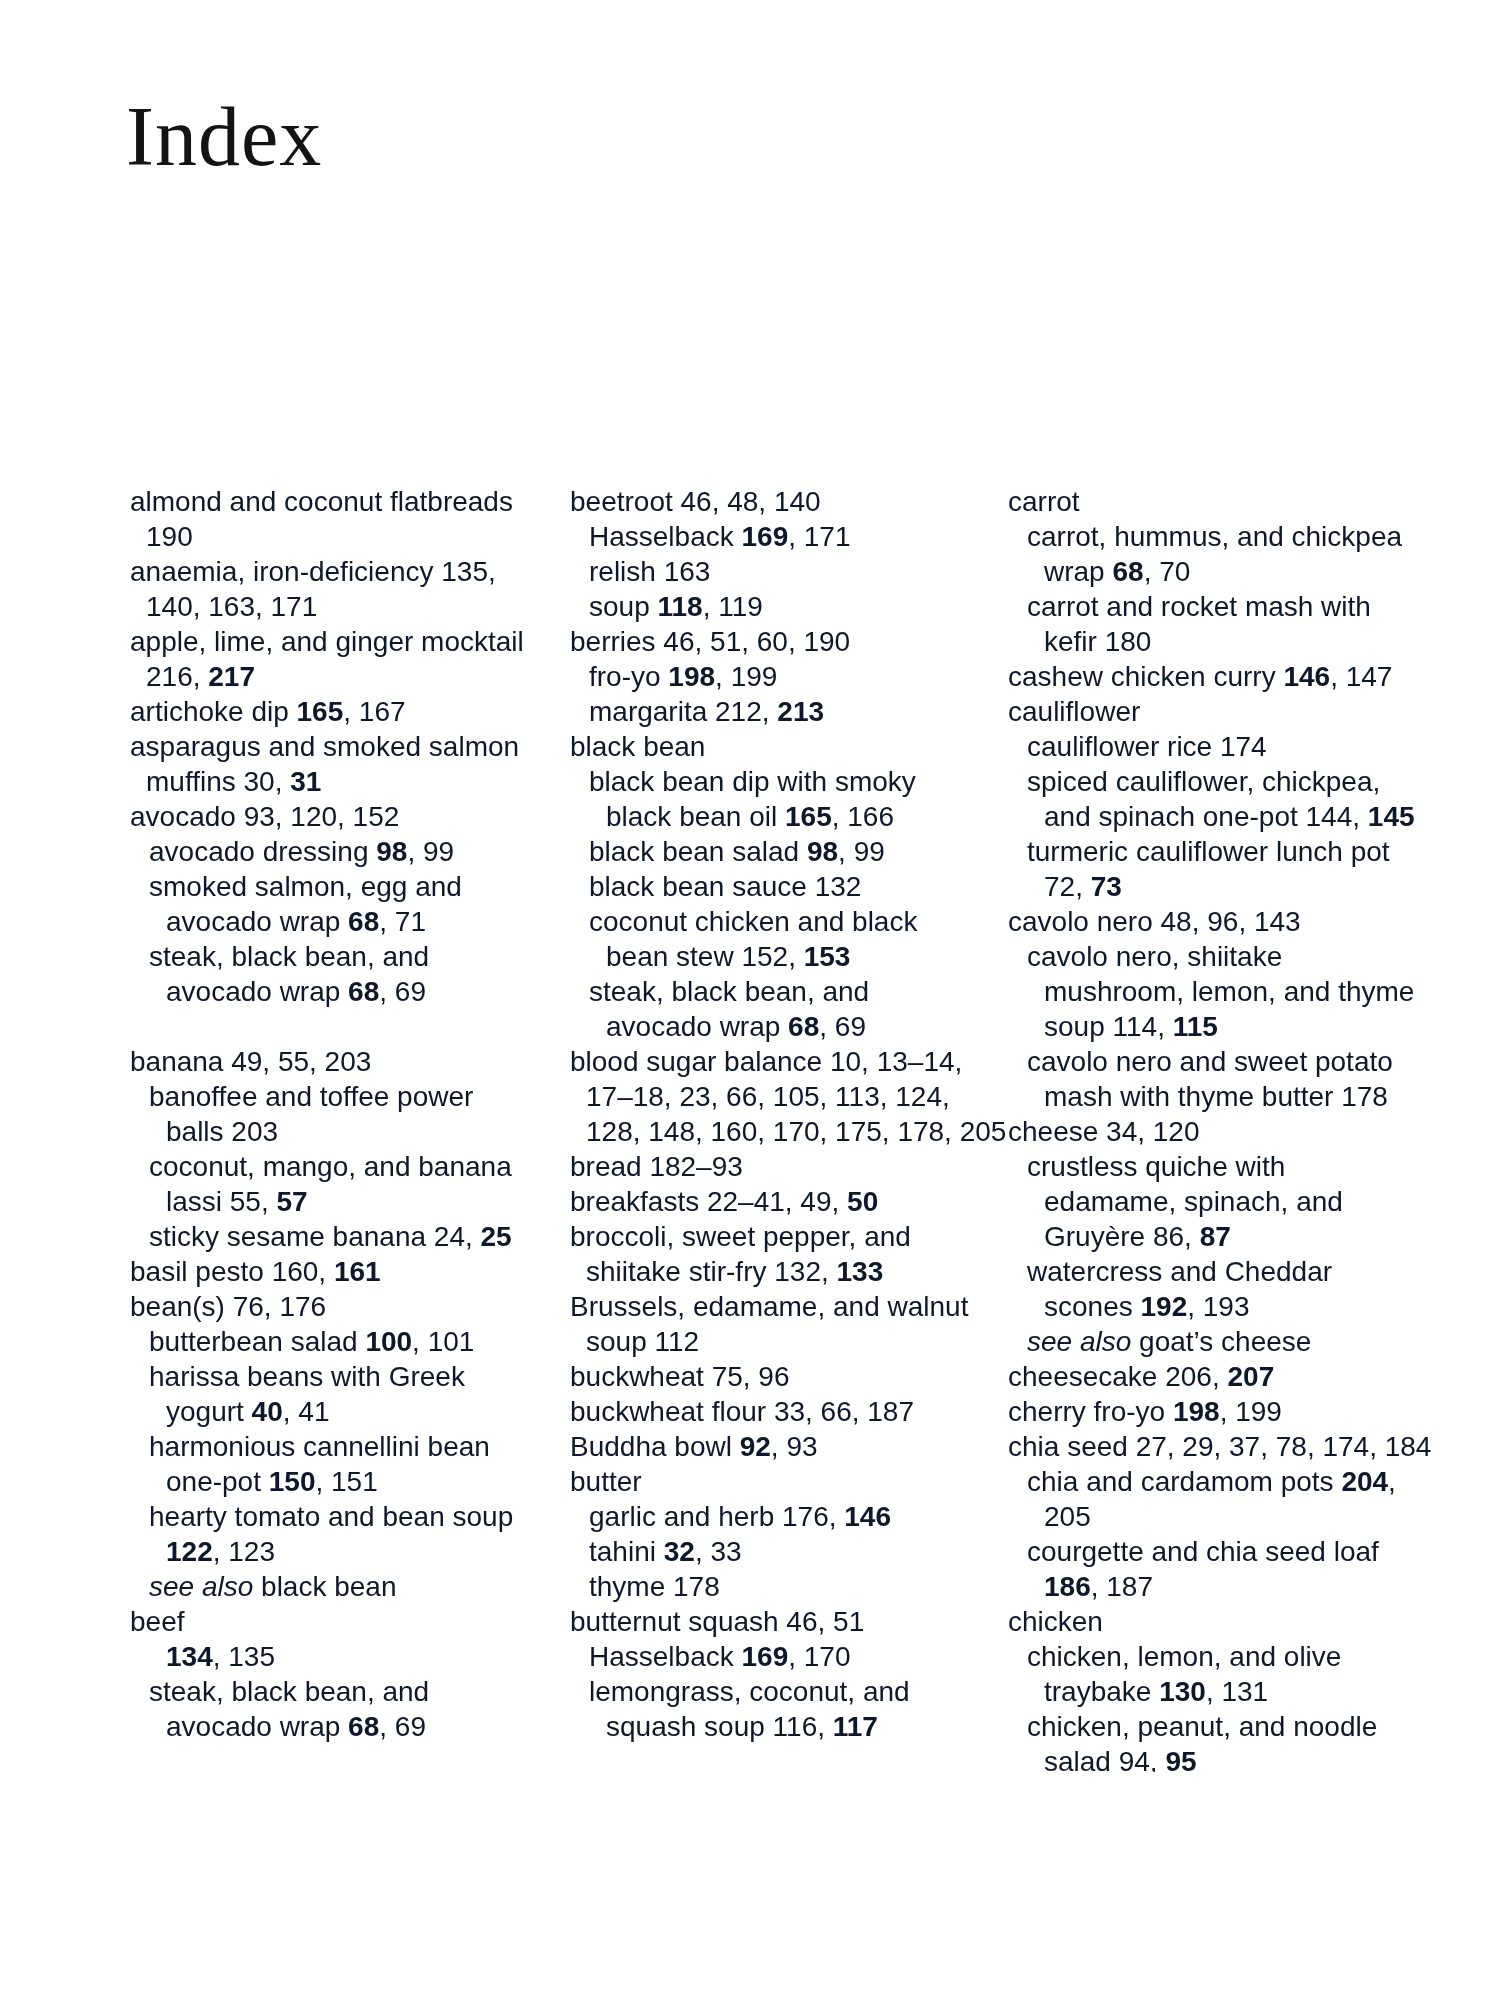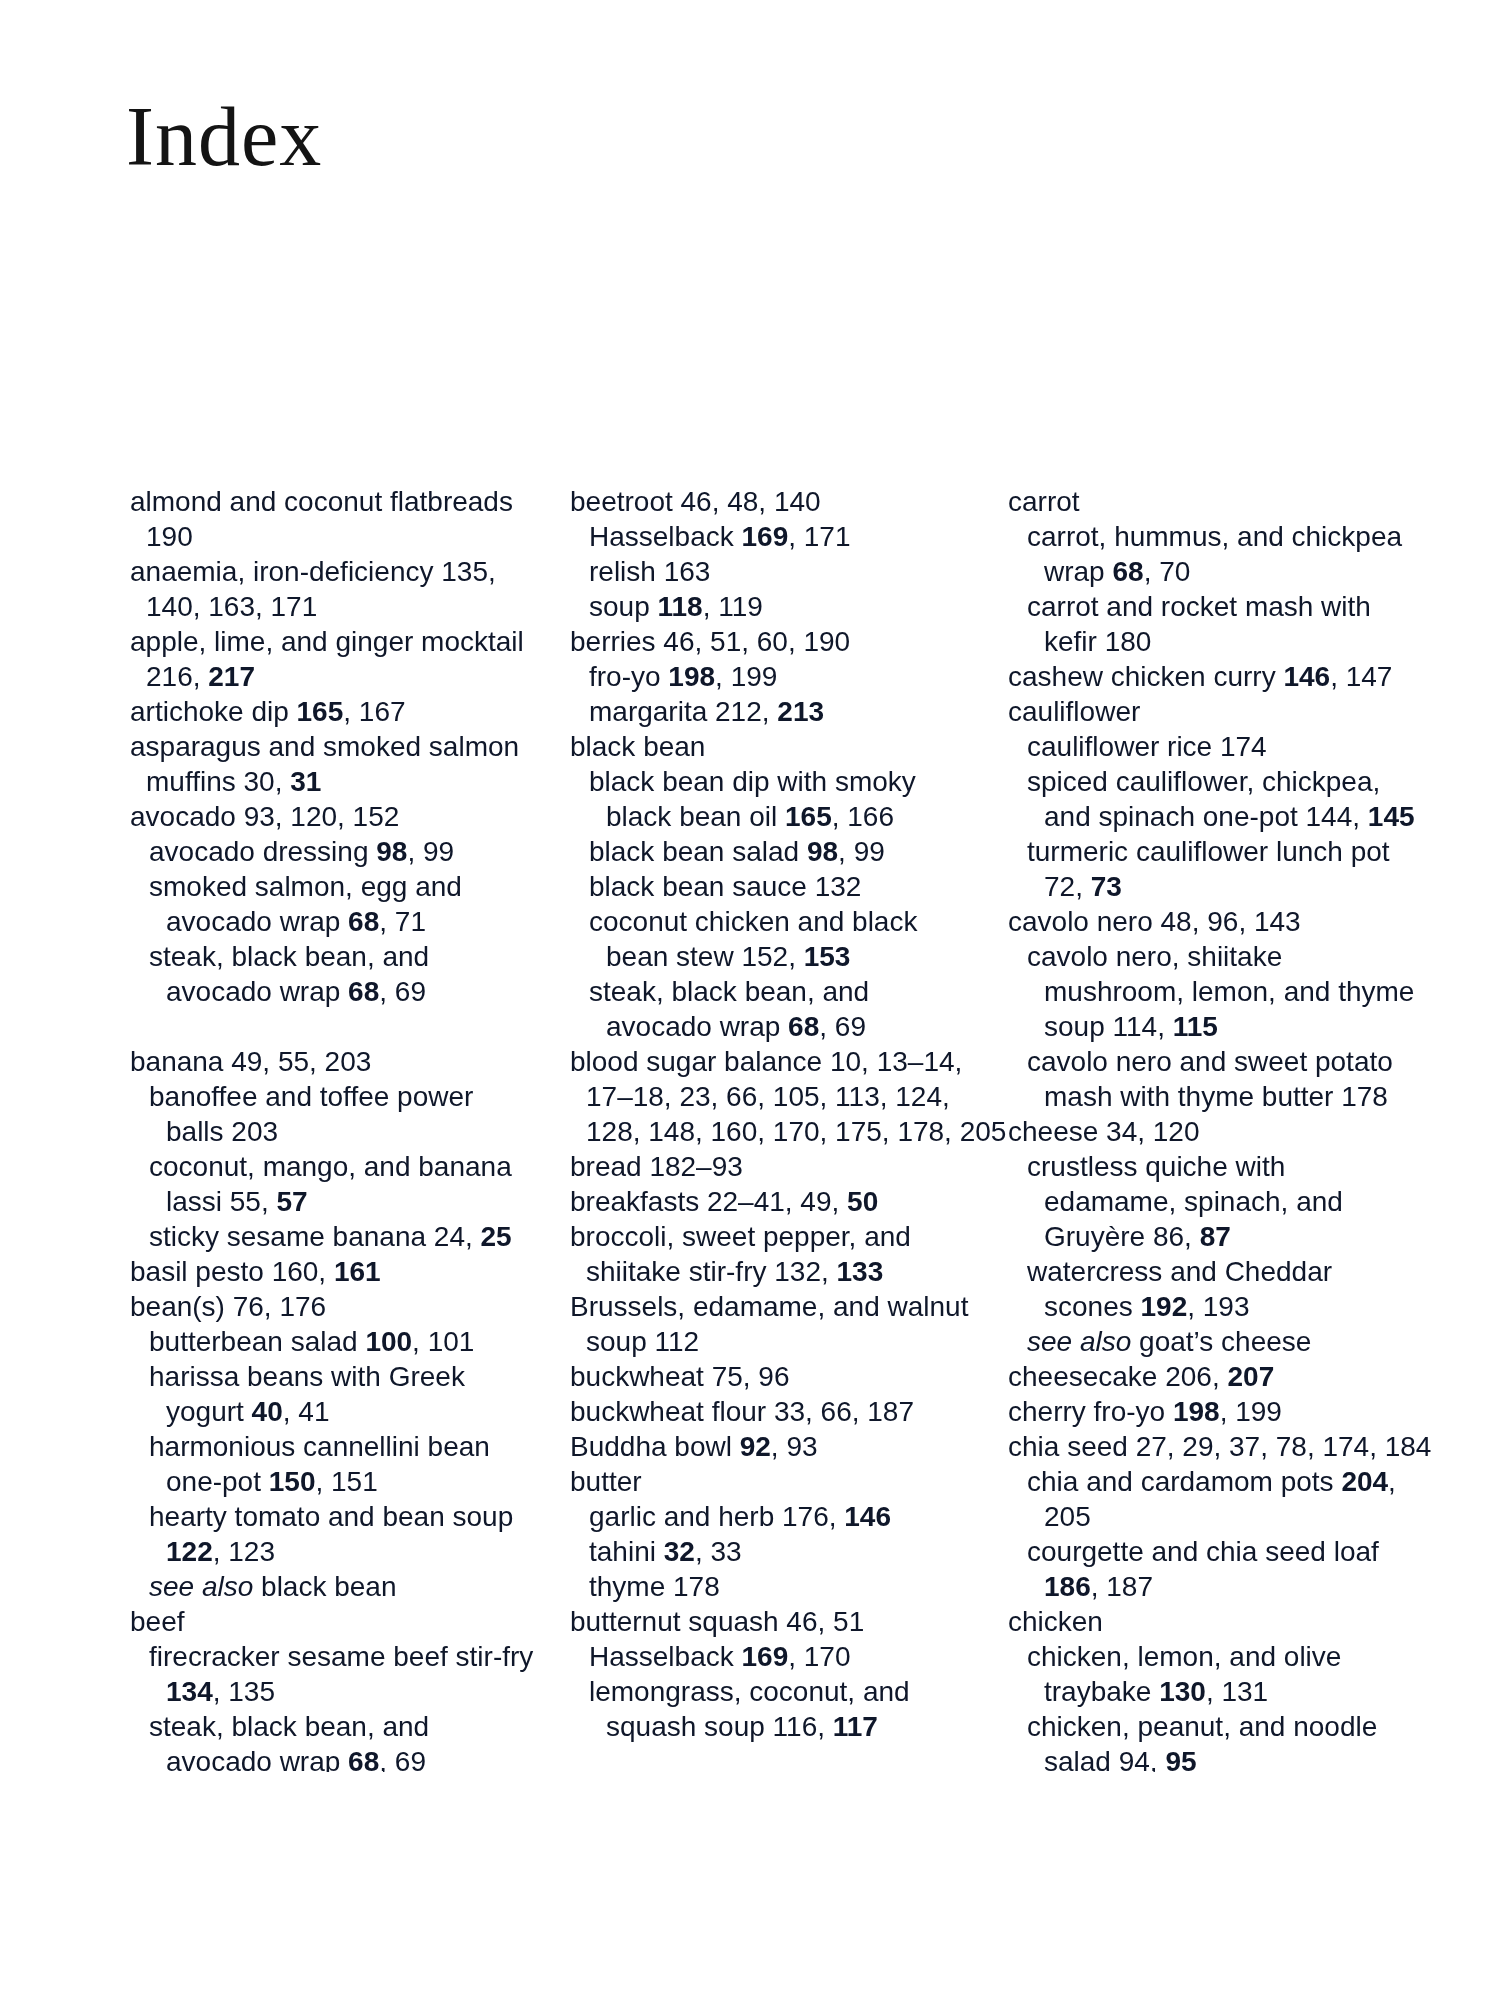--- a/index.html
+++ b/index.html
@@ -91,21 +91,20 @@
       <div class="line">bean(s) 76, 176</div>
       <div class="line i2">butterbean salad <b>100</b>, 101</div>
       <div class="line i2">harissa beans with Greek</div>
       <div class="line i3">yogurt <b>40</b>, 41</div>
       <div class="line i2">harmonious cannellini bean</div>
       <div class="line i3">one-pot <b>150</b>, 151</div>
       <div class="line i2">hearty tomato and bean soup</div>
       <div class="line i3"><b>122</b>, 123</div>
       <div class="line i2"><i>see also</i> black bean</div>
       <div class="line">beef</div>
-      <div class="line i2">firecracker sesame beef stir-fry</div>
       <div class="line i3"><b>134</b>, 135</div>
       <div class="line i2">steak, black bean, and</div>
       <div class="line i3">avocado wrap <b>68</b>, 69</div>
     </div>
   <div class="col col-2">
       <div class="line">beetroot 46, 48, 140</div>
       <div class="line i2">Hasselback <b>169</b>, 171</div>
       <div class="line i2">relish 163</div>
       <div class="line i2">soup <b>118</b>, 119</div>
       <div class="line">berries 46, 51, 60, 190</div>

